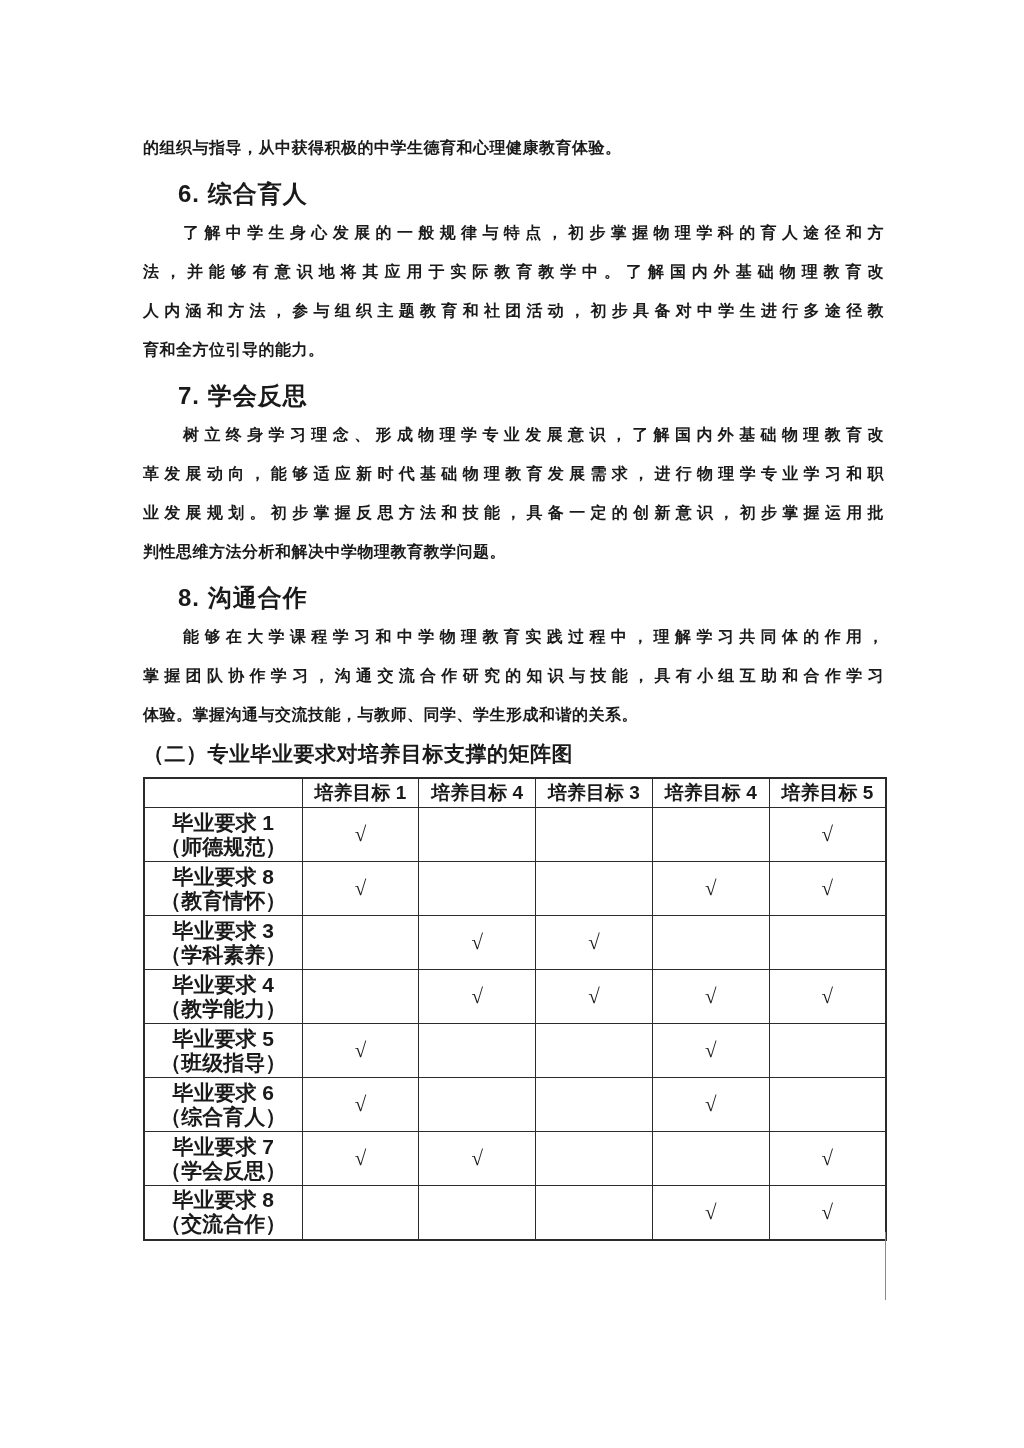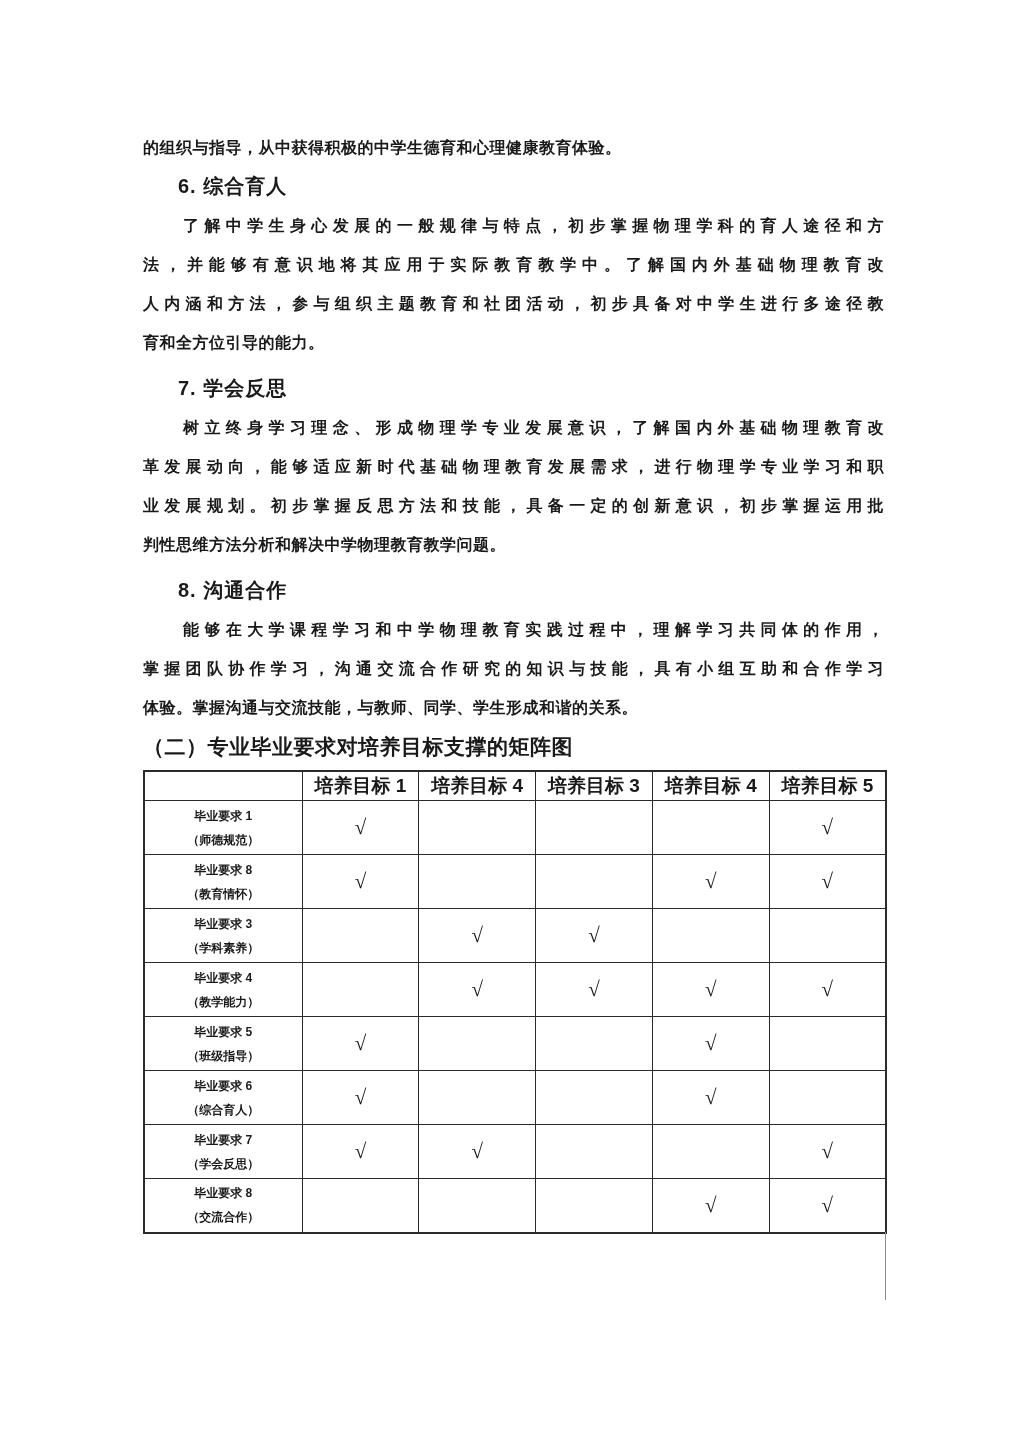--- a/index.html
+++ b/index.html
@@ -26,23 +26,23 @@
     text-align: justify;
     text-align-last: justify;
     letter-spacing: 0.5px;
     font-weight: bold;
   }
   .bodyline.first { text-indent: 40px; }
   .bodyline.last  { text-align-last: left; }
   .sec-heading {
     font-family: "Liberation Sans", "DejaVu Sans", sans-serif;
     font-weight: bold;
-    font-size: 20px;
+    font-size: 24px;
     line-height: 39px;
-    margin: 0 0 0 35px;
+    margin: 7px 0 0 35px;
     letter-spacing: 1px;
   }
   .sec-heading.spaced { margin-top: 7px; }
   .matrix-heading {
     font-family: "Liberation Sans", "DejaVu Sans", sans-serif;
     font-weight: bold;
     font-size: 21px;
     line-height: 39px;
     margin: 0;
     letter-spacing: 0.5px;
@@ -64,21 +64,21 @@
   table.matrix thead th {
     height: 28px;
     font-family: "Liberation Sans", "DejaVu Sans", sans-serif;
     font-weight: bold;
     font-size: 19px;
   }
   table.matrix tbody tr { height: 54px; }
   table.matrix tbody th {
     font-family: "Liberation Sans", "DejaVu Sans", sans-serif;
     font-weight: bold;
-    font-size: 12px;
+    font-size: 21px;
     line-height: 24px;
   }
   table.matrix td.check {
     font-family: "Liberation Serif", "DejaVu Serif", serif;
     font-size: 21px;
     font-weight: normal;
   }
   .stray-line {
     position: absolute;
     left: 885px;

